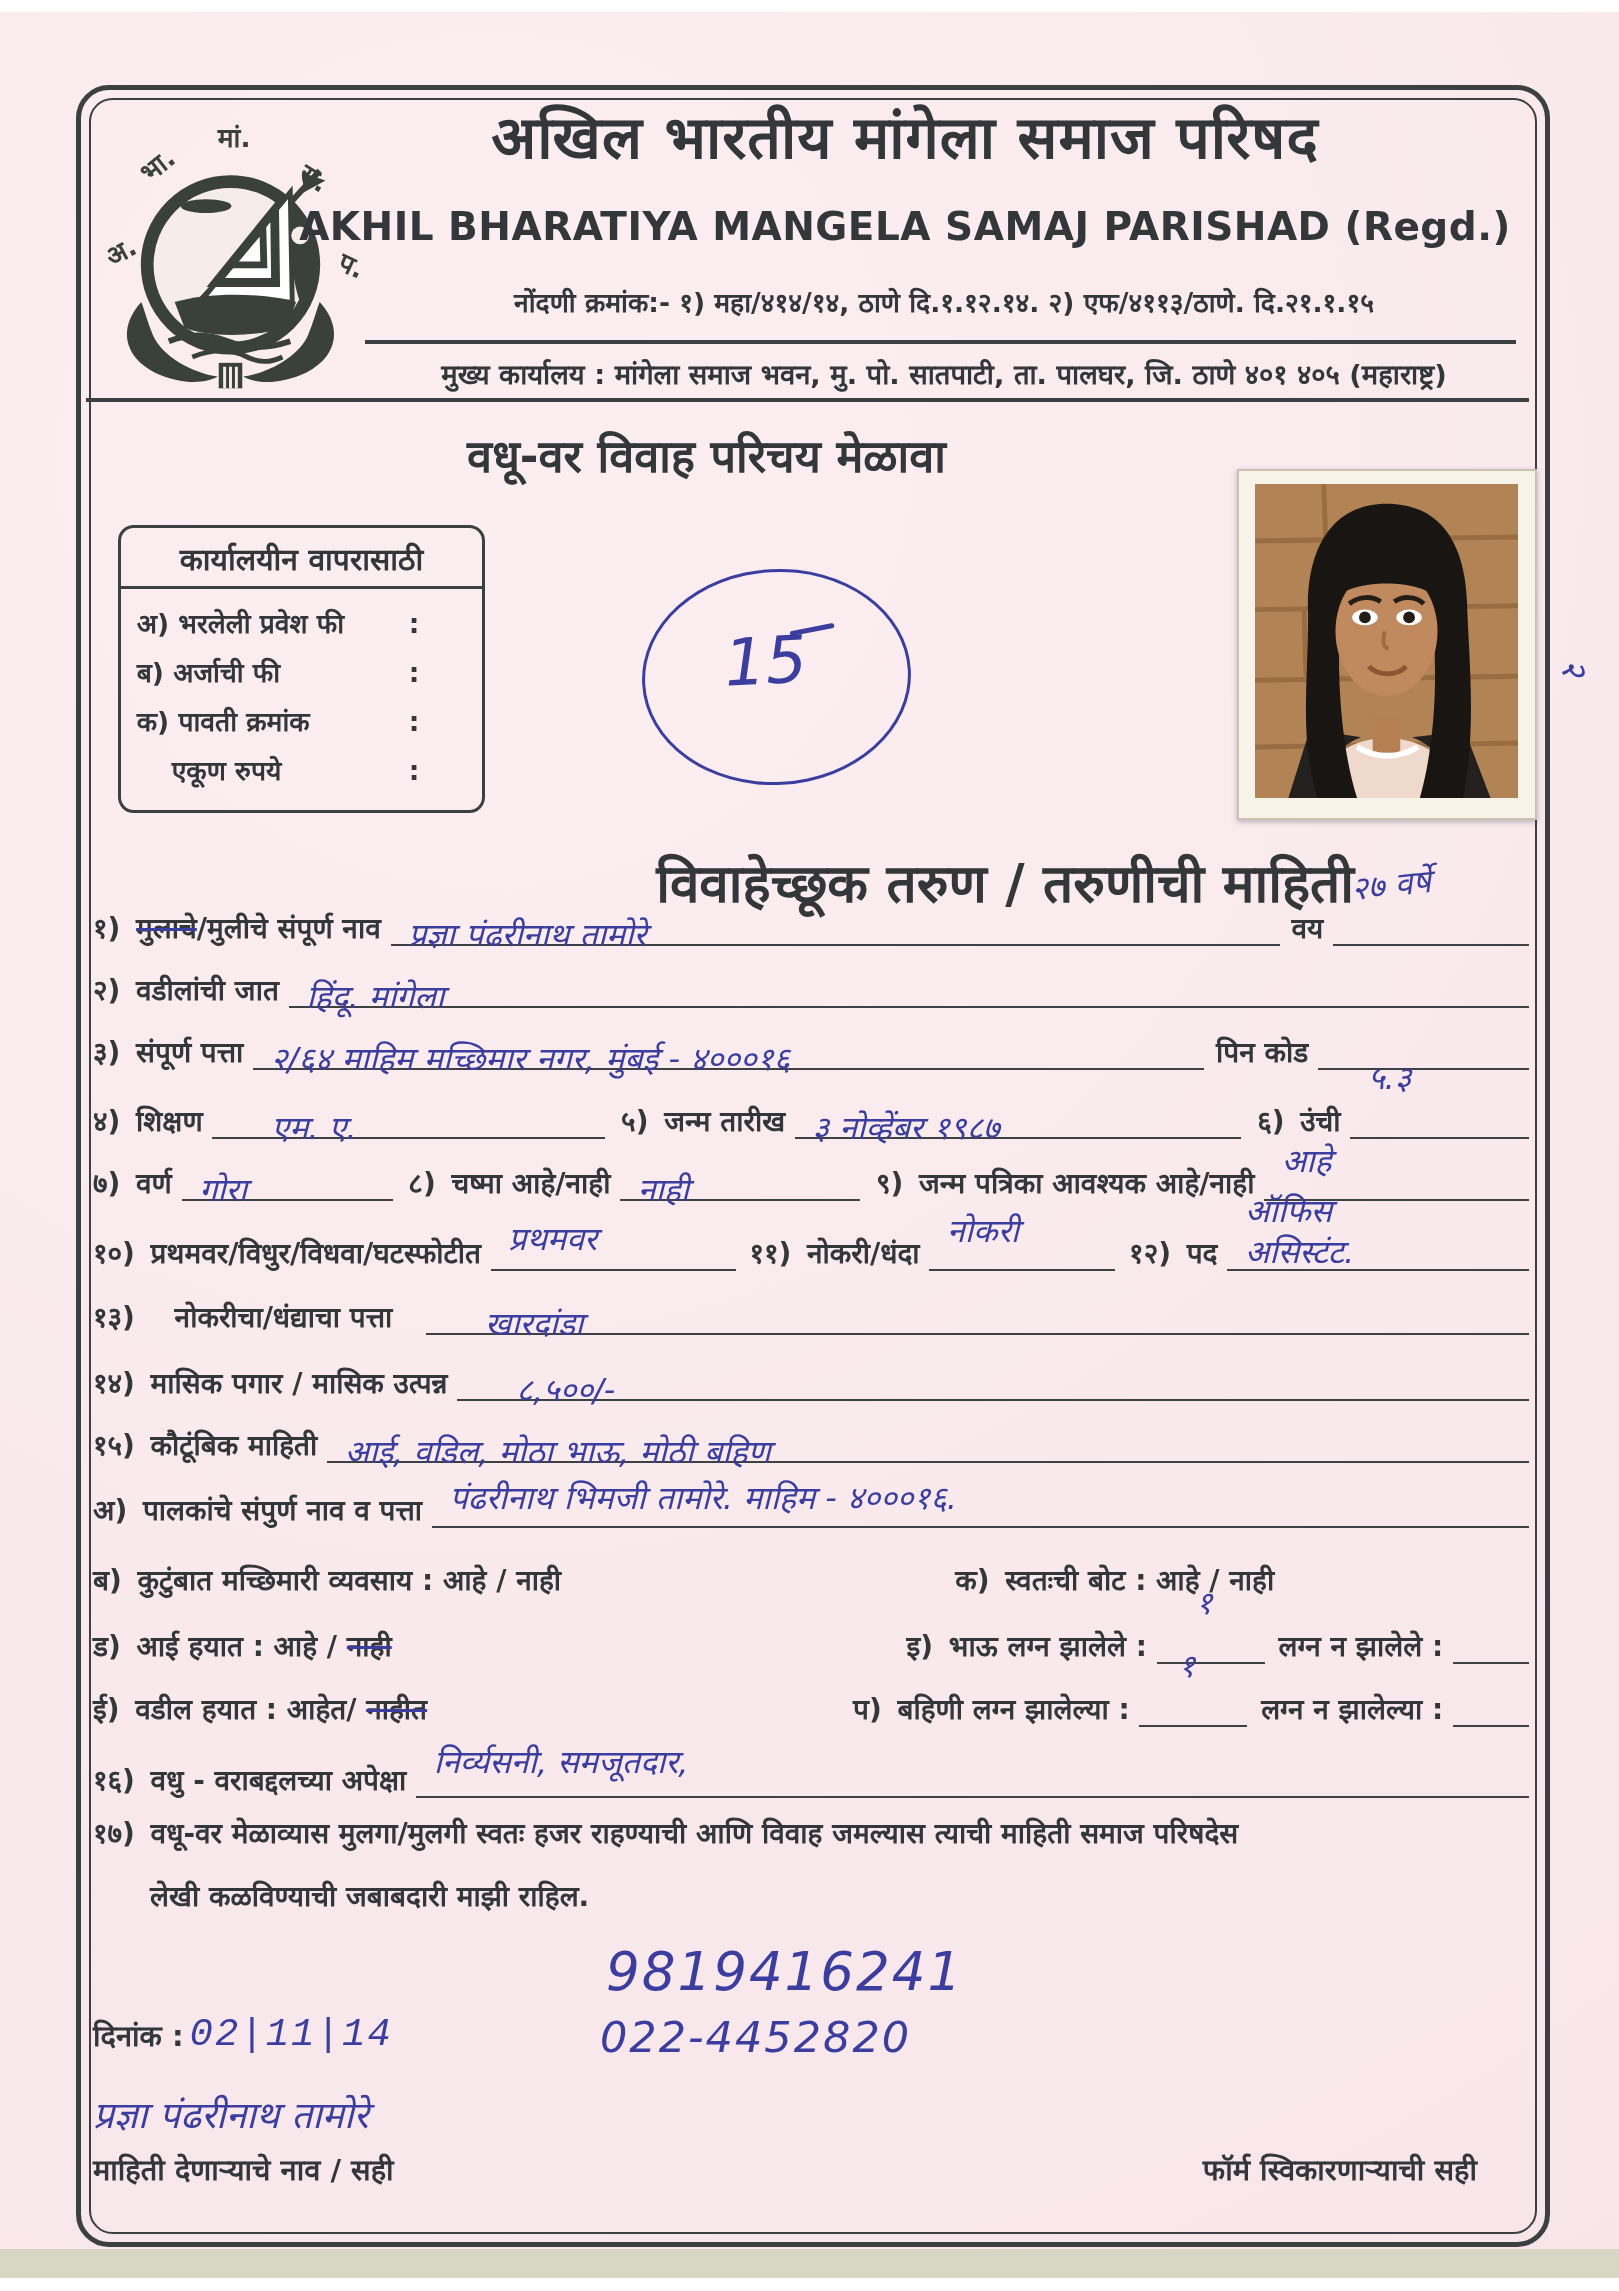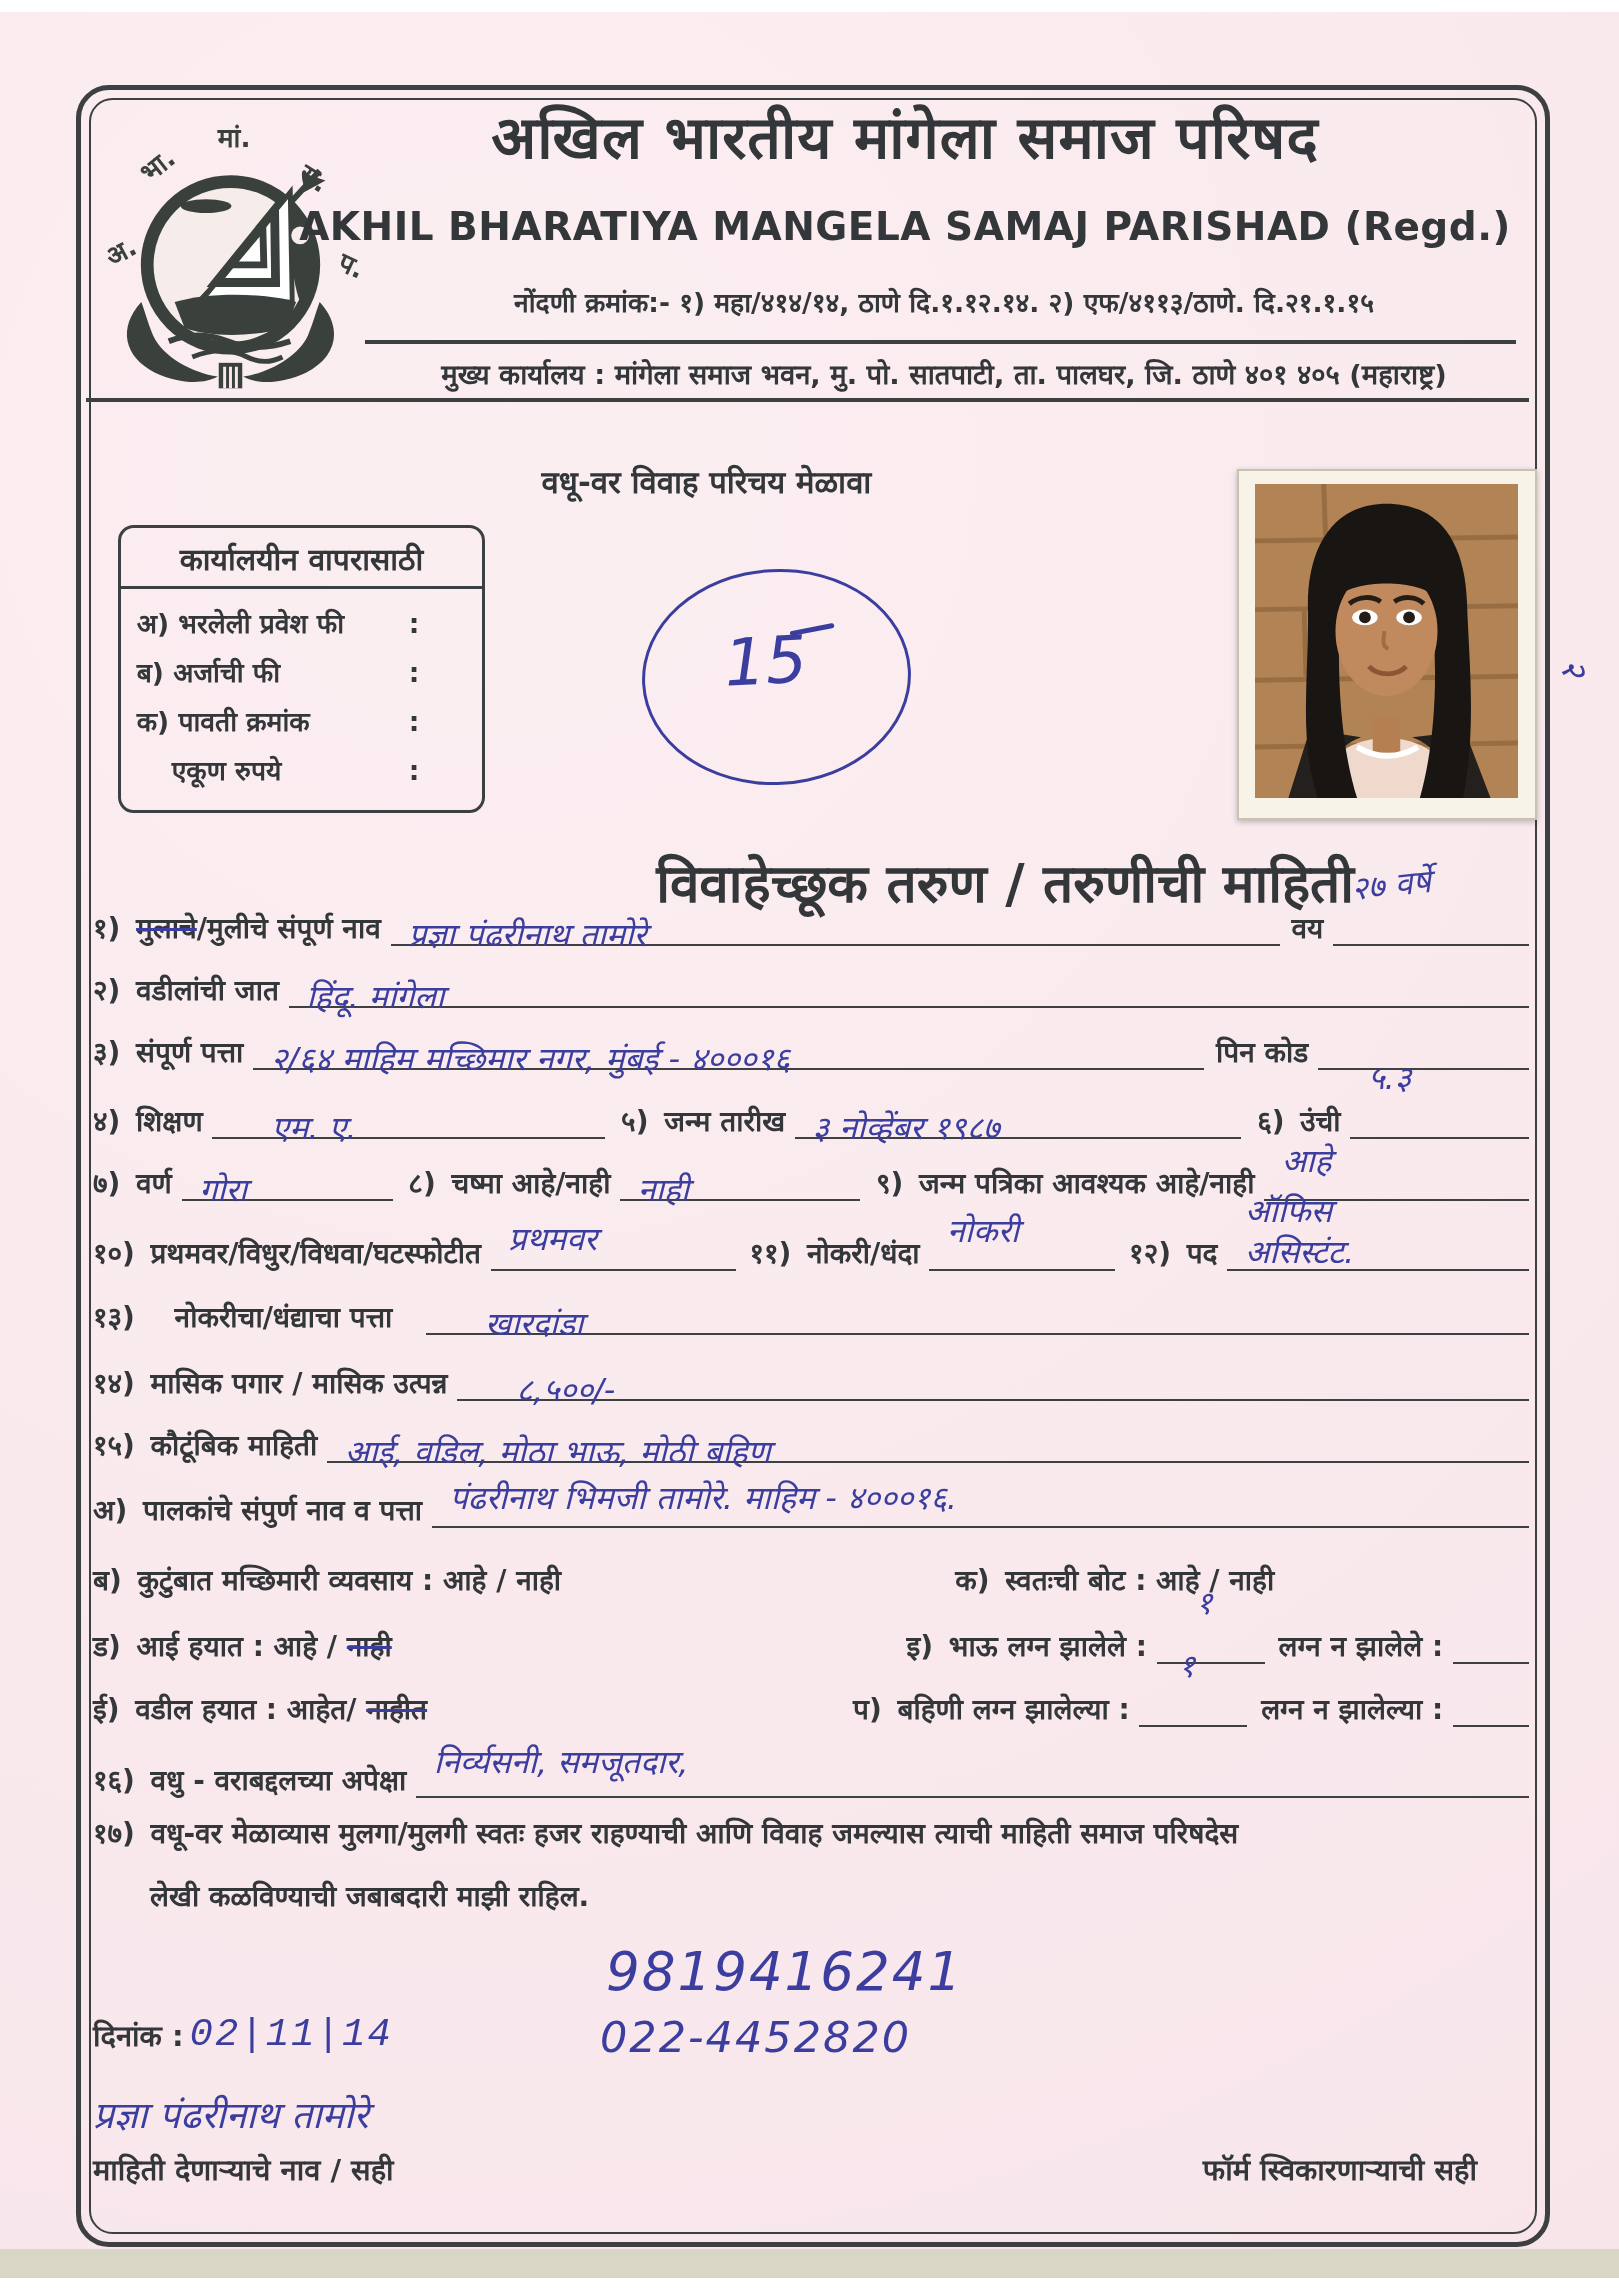--- a/index.html
+++ b/index.html
@@ -17,21 +17,21 @@
   .hw{font-style:italic;color:#3b3e9e;font-weight:400;white-space:nowrap;}
   
   .org-mr{position:absolute;left:289px;right:98px;top:94px;text-align:center;
           font-size:59px;line-height:63px;letter-spacing:1px;}
   .org-en{position:absolute;left:289px;right:98px;top:192px;text-align:center;
           font-size:39px;letter-spacing:0.5px;}
   .regline{position:absolute;left:372px;right:103px;top:272px;text-align:center;font-size:26.5px;}
   .ruleA{position:absolute;left:365px;right:103px;top:328px;height:3.9px;background:#3c4042;}
   .addrline{position:absolute;left:372px;right:103px;top:343px;text-align:center;font-size:27.4px;}
   .ruleB{position:absolute;left:86px;right:90px;top:386px;height:3.9px;background:#3c4042;}
-  .form-title{position:absolute;left:88px;right:294px;top:412px;text-align:center;font-size:31px;margin-top:36px;}
+  .form-title{position:absolute;left:88px;right:294px;top:412px;text-align:center;font-size:45px;}
   
   .logo{position:absolute;left:98px;top:98px;width:265px;height:294px;}
   
   .photo-frame{position:absolute;left:1237px;top:457px;width:296px;height:347px;background:#f7f3e8;
                border:2px solid #c9c2b2;box-shadow:0 2px 5.9px rgba(0,0,0,.25);}
   .photo-frame svg{position:absolute;left:15.7px;top:13.7px;}
   
   .office-box{position:absolute;left:118px;top:513px;width:361px;height:282px;
               border:3.9px solid #3c4042;border-radius:15.7px;}
   .office-title{border-bottom:3.9px solid #3c4042;text-align:center;font-size:30px;

